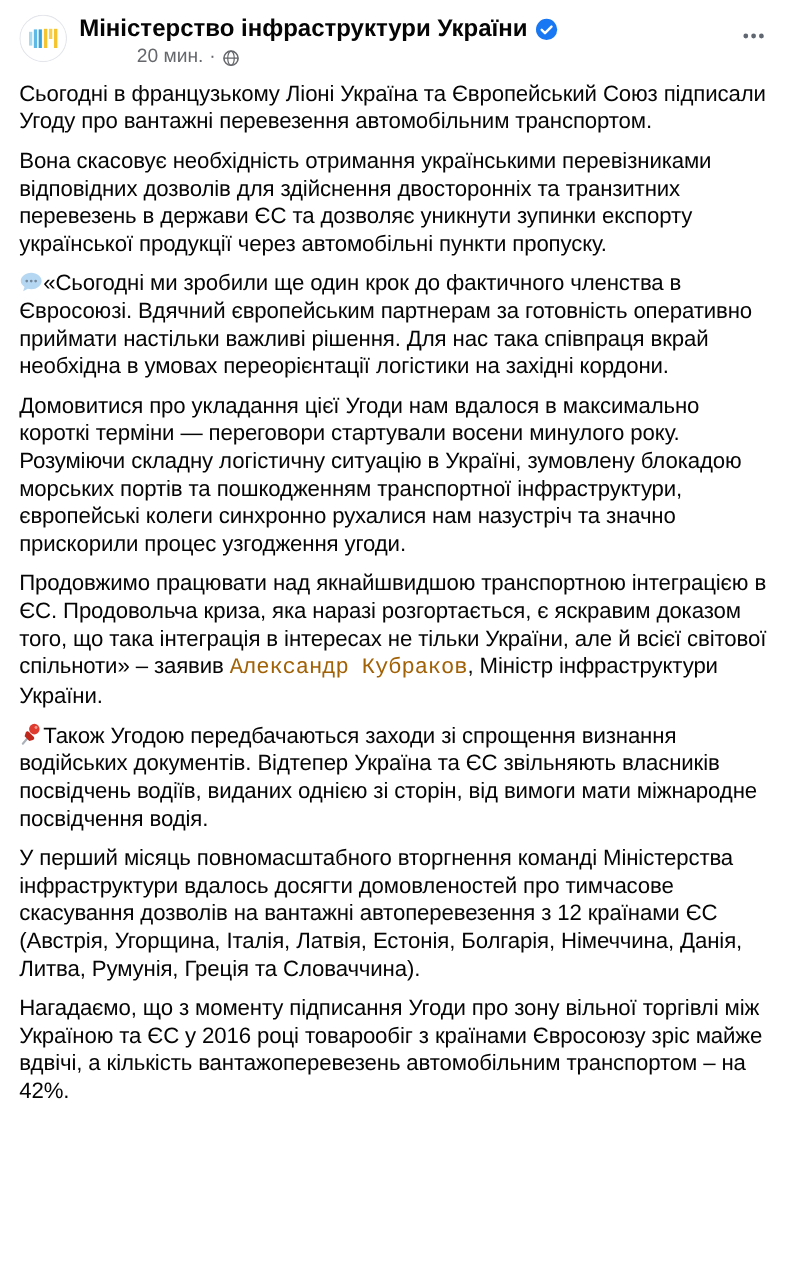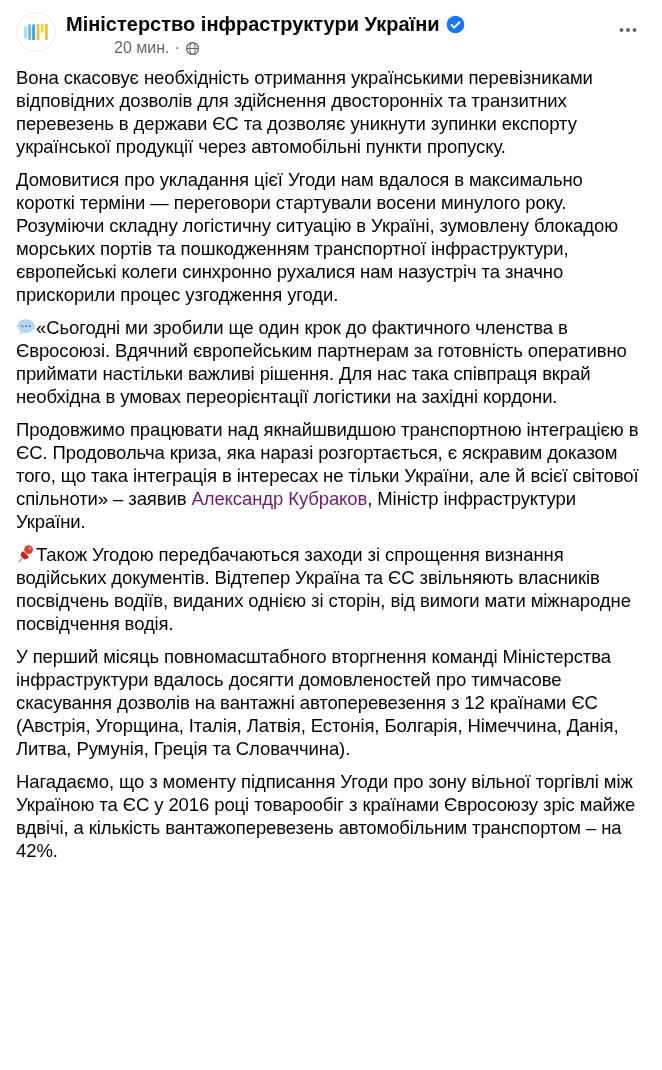--- a/index.html
+++ b/index.html
@@ -51,21 +51,21 @@
   .post-body p:last-child{margin-bottom:0;}
   .emoji{
     display:inline-block;
     vertical-align:-3px;
     width:20px;height:20px;
   }
   .emoji svg{display:block;width:20px;height:20px;}
   .fire{margin-right:1px;}
   .after-icon{margin-left:2px;}
   a.inline-link{
-    color:#701a75;text-decoration:none;cursor:pointer;
+    color:#a16207;text-decoration:none;cursor:pointer;font-family:Liberation Mono, monospace;
   }
 </style>
 </head>
 <body>
 
 <svg width="0" height="0" style="position:absolute" aria-hidden="true">
   <defs>
     <g id="def-fire">
       <path d="M10.3 1.1c.5 3.1 2.7 4.5 4.3 6.7 1.8 2.5 1.9 5.9-.1 8.2-1.2 1.4-2.9 2.3-4.6 2.3-2 0-3.9-.9-5-2.6-1.5-2.3-1.3-5.4.4-7.6C6.9 5.8 9.2 4.5 10.3 1.1z" fill="#f0701a"></path>
       <path d="M10.6 8.3c1.4 2 3 3.2 2.5 5.6-.4 1.9-1.9 3.1-3.9 3.2-1.8-.1-3.3-1.4-3.5-3.2-.3-2 1.3-3.1 2.3-5 .6 1 .8 1.9.6 3.1.9-.9 1.5-2.1 2-3.7z" fill="#fcbc2c"></path>
@@ -130,30 +130,31 @@
         <circle cx="4.5" cy="11" r="2" fill="#606770"></circle>
         <circle cx="11" cy="11" r="2" fill="#606770"></circle>
         <circle cx="17.5" cy="11" r="2" fill="#606770"></circle>
       </svg>
     </div>
   </div>
 
   <div class="post-body">
 
 
+    <p><span>Сьогодні в французькому Ліоні Україна та Європейський Союз підписали Угоду про вантажні перевезення автомобільним транспортом.</span></p>
 
     <p><span>Вона скасовує необхідність отримання українськими перевізниками відповідних дозволів для здійснення двосторонніх та транзитних перевезень в держави ЄС та дозволяє уникнути зупинки експорту української продукції через автомобільні пункти пропуску.</span></p>
-
-    <p><span>Домовитися про укладання цієї Угоди нам вдалося в максимально короткі терміни — переговори стартували восени минулого року. Розуміючи складну логістичну ситуацію в Україні, зумовлену блокадою морських портів та пошкодженням транспортної інфраструктури, європейські колеги синхронно рухалися нам назустріч та значно прискорили процес узгодження угоди.</span></p>
 
     <p>
       <span class="emoji"><svg viewBox="0 0 20 20">
             <use href="#def-speech"></use>
           </svg></span><span>«Сьогодні ми зробили ще один крок до фактичного членства в Євросоюзі. Вдячний європейським партнерам за готовність оперативно приймати настільки важливі рішення. Для нас така співпраця вкрай необхідна в умовах переорієнтації логістики на західні кордони.</span>
     </p>
+
+    <p><span>Домовитися про укладання цієї Угоди нам вдалося в максимально короткі терміни — переговори стартували восени минулого року. Розуміючи складну логістичну ситуацію в Україні, зумовлену блокадою морських портів та пошкодженням транспортної інфраструктури, європейські колеги синхронно рухалися нам назустріч та значно прискорили процес узгодження угоди.</span></p>
 
     <p><span>Продовжимо працювати над якнайшвидшою транспортною інтеграцією в ЄС. Продовольча криза, яка наразі розгортається, є яскравим доказом того, що така інтеграція в інтересах не тільки України, але й всієї світової спільноти» – заявив </span><a class="inline-link">Александр Кубраков</a><span>, Міністр інфраструктури України.</span></p>
 
     <p>
       <span class="emoji"><svg viewBox="0 0 20 20">
             <use href="#def-pin"></use>
           </svg></span><span>Також Угодою передбачаються заходи зі спрощення визнання водійських документів. Відтепер Україна та ЄС звільняють власників посвідчень водіїв, виданих однією зі сторін, від вимоги мати міжнародне посвідчення водія.</span>
     </p>
 
 

